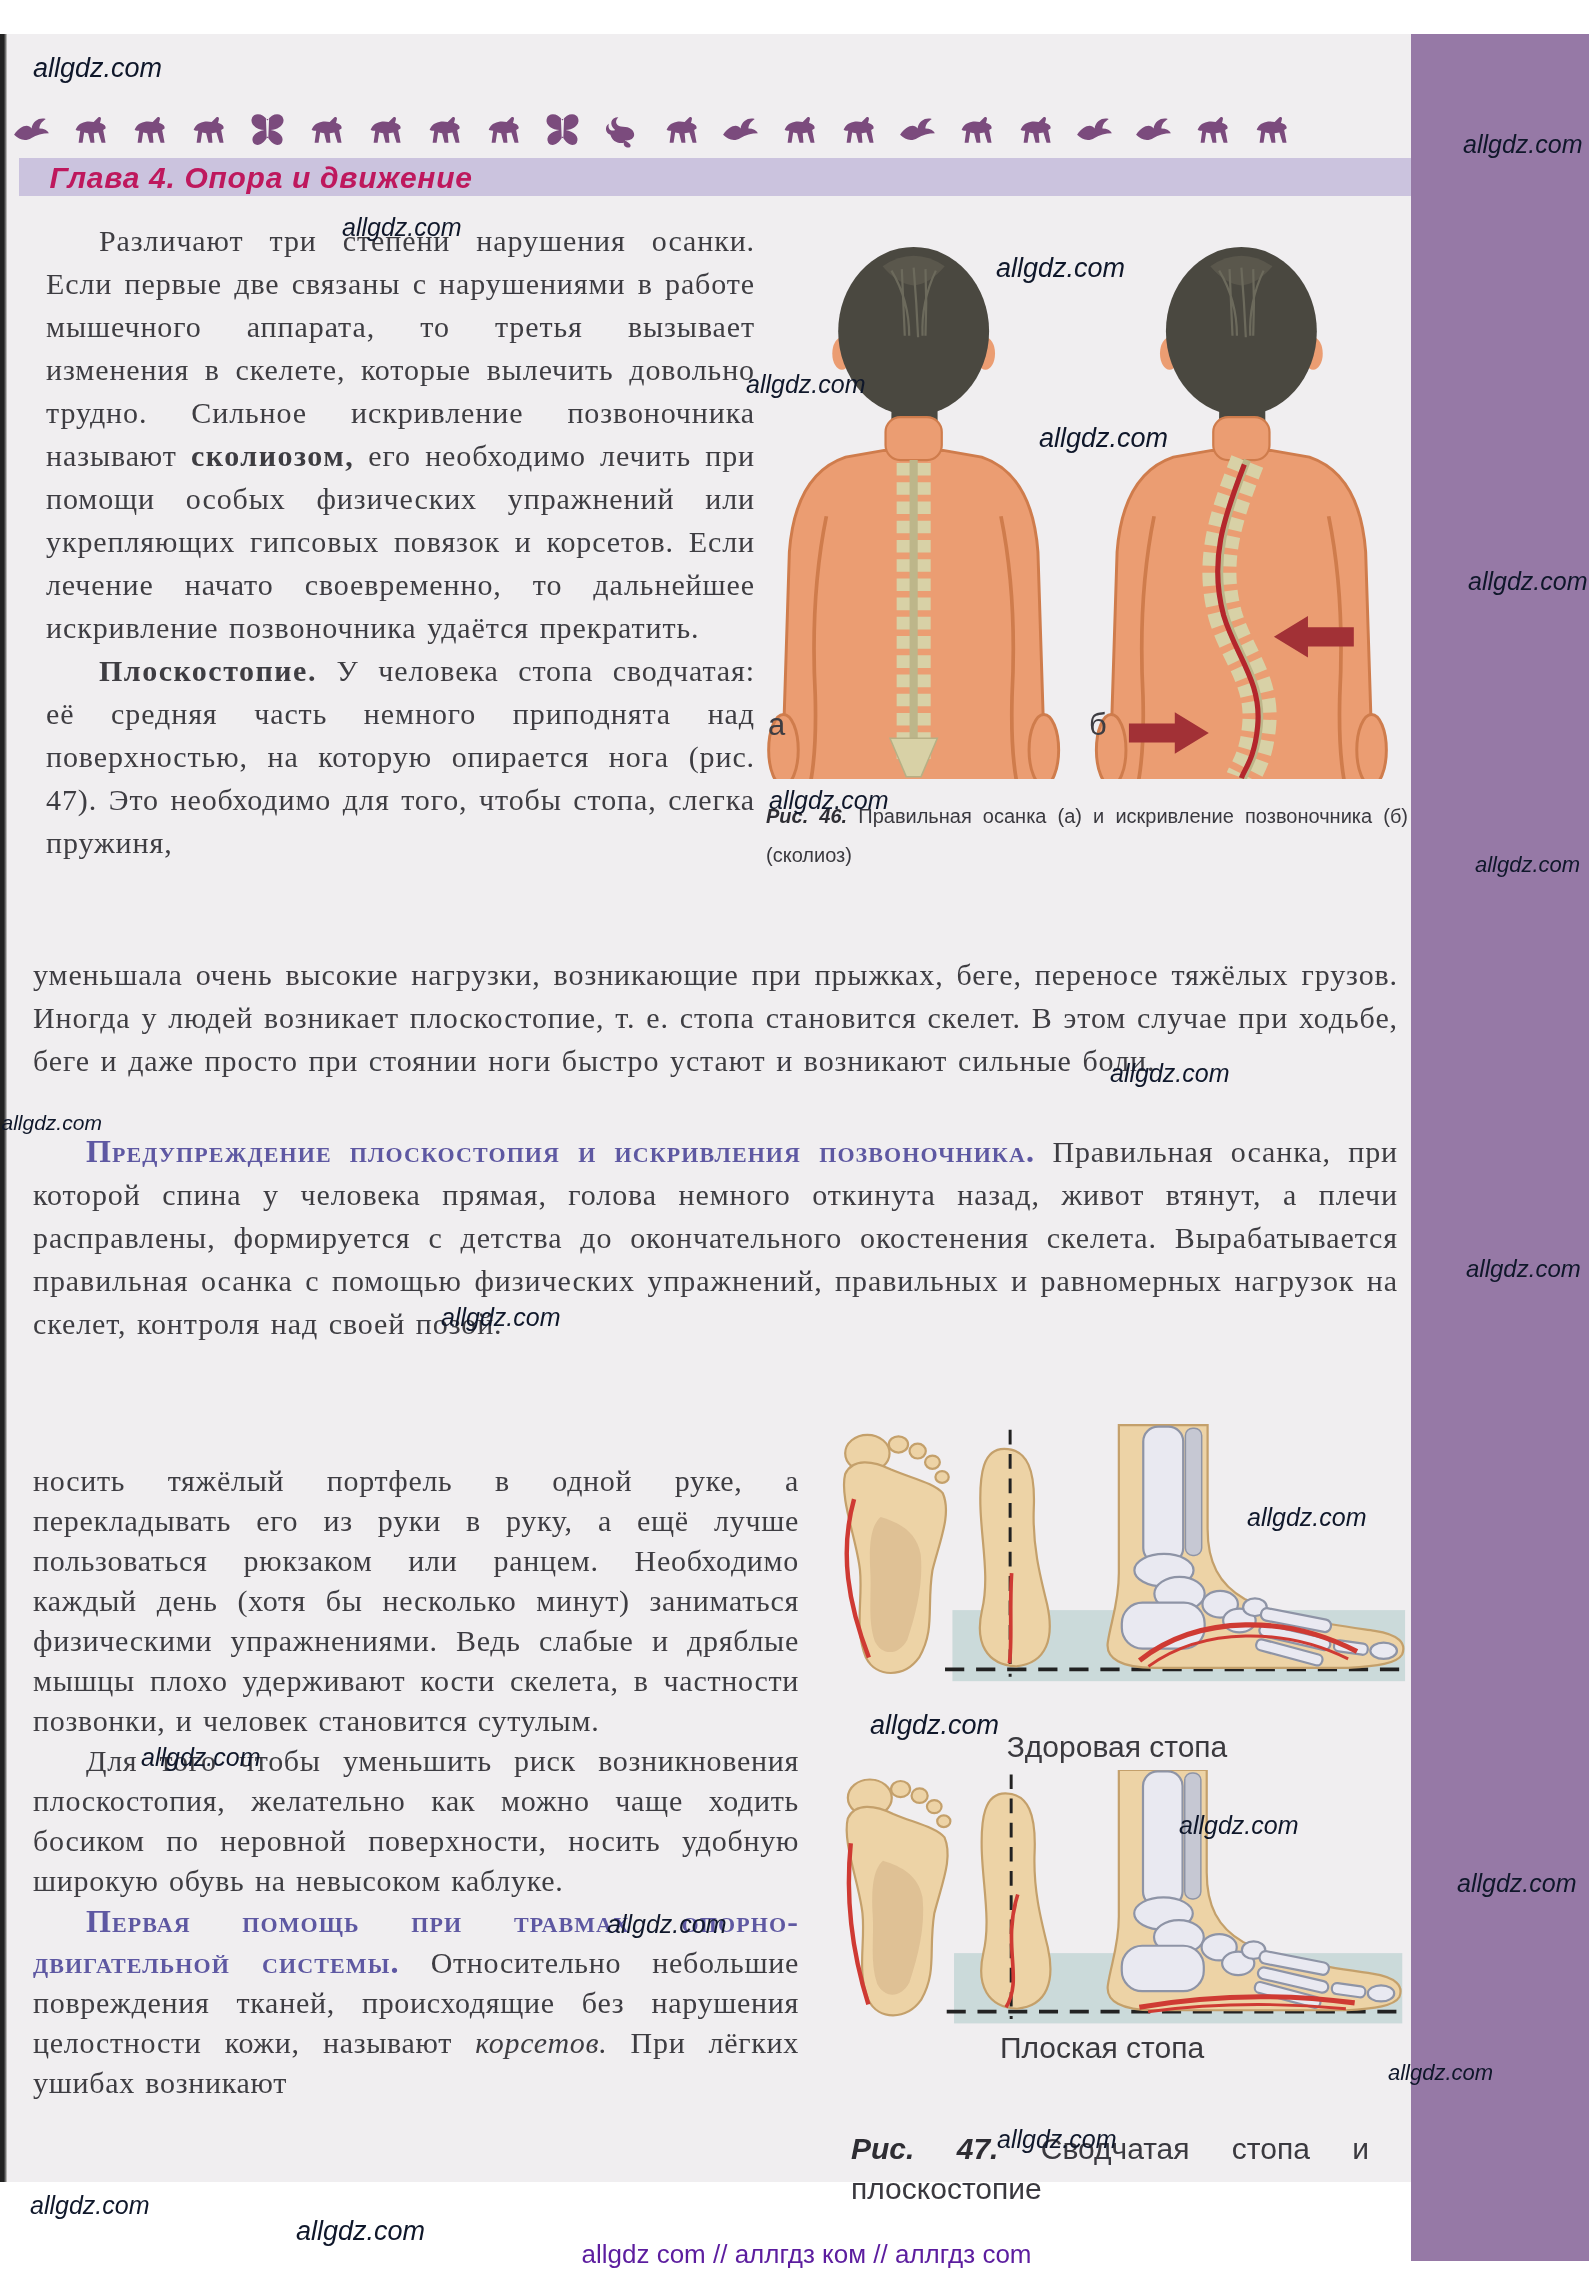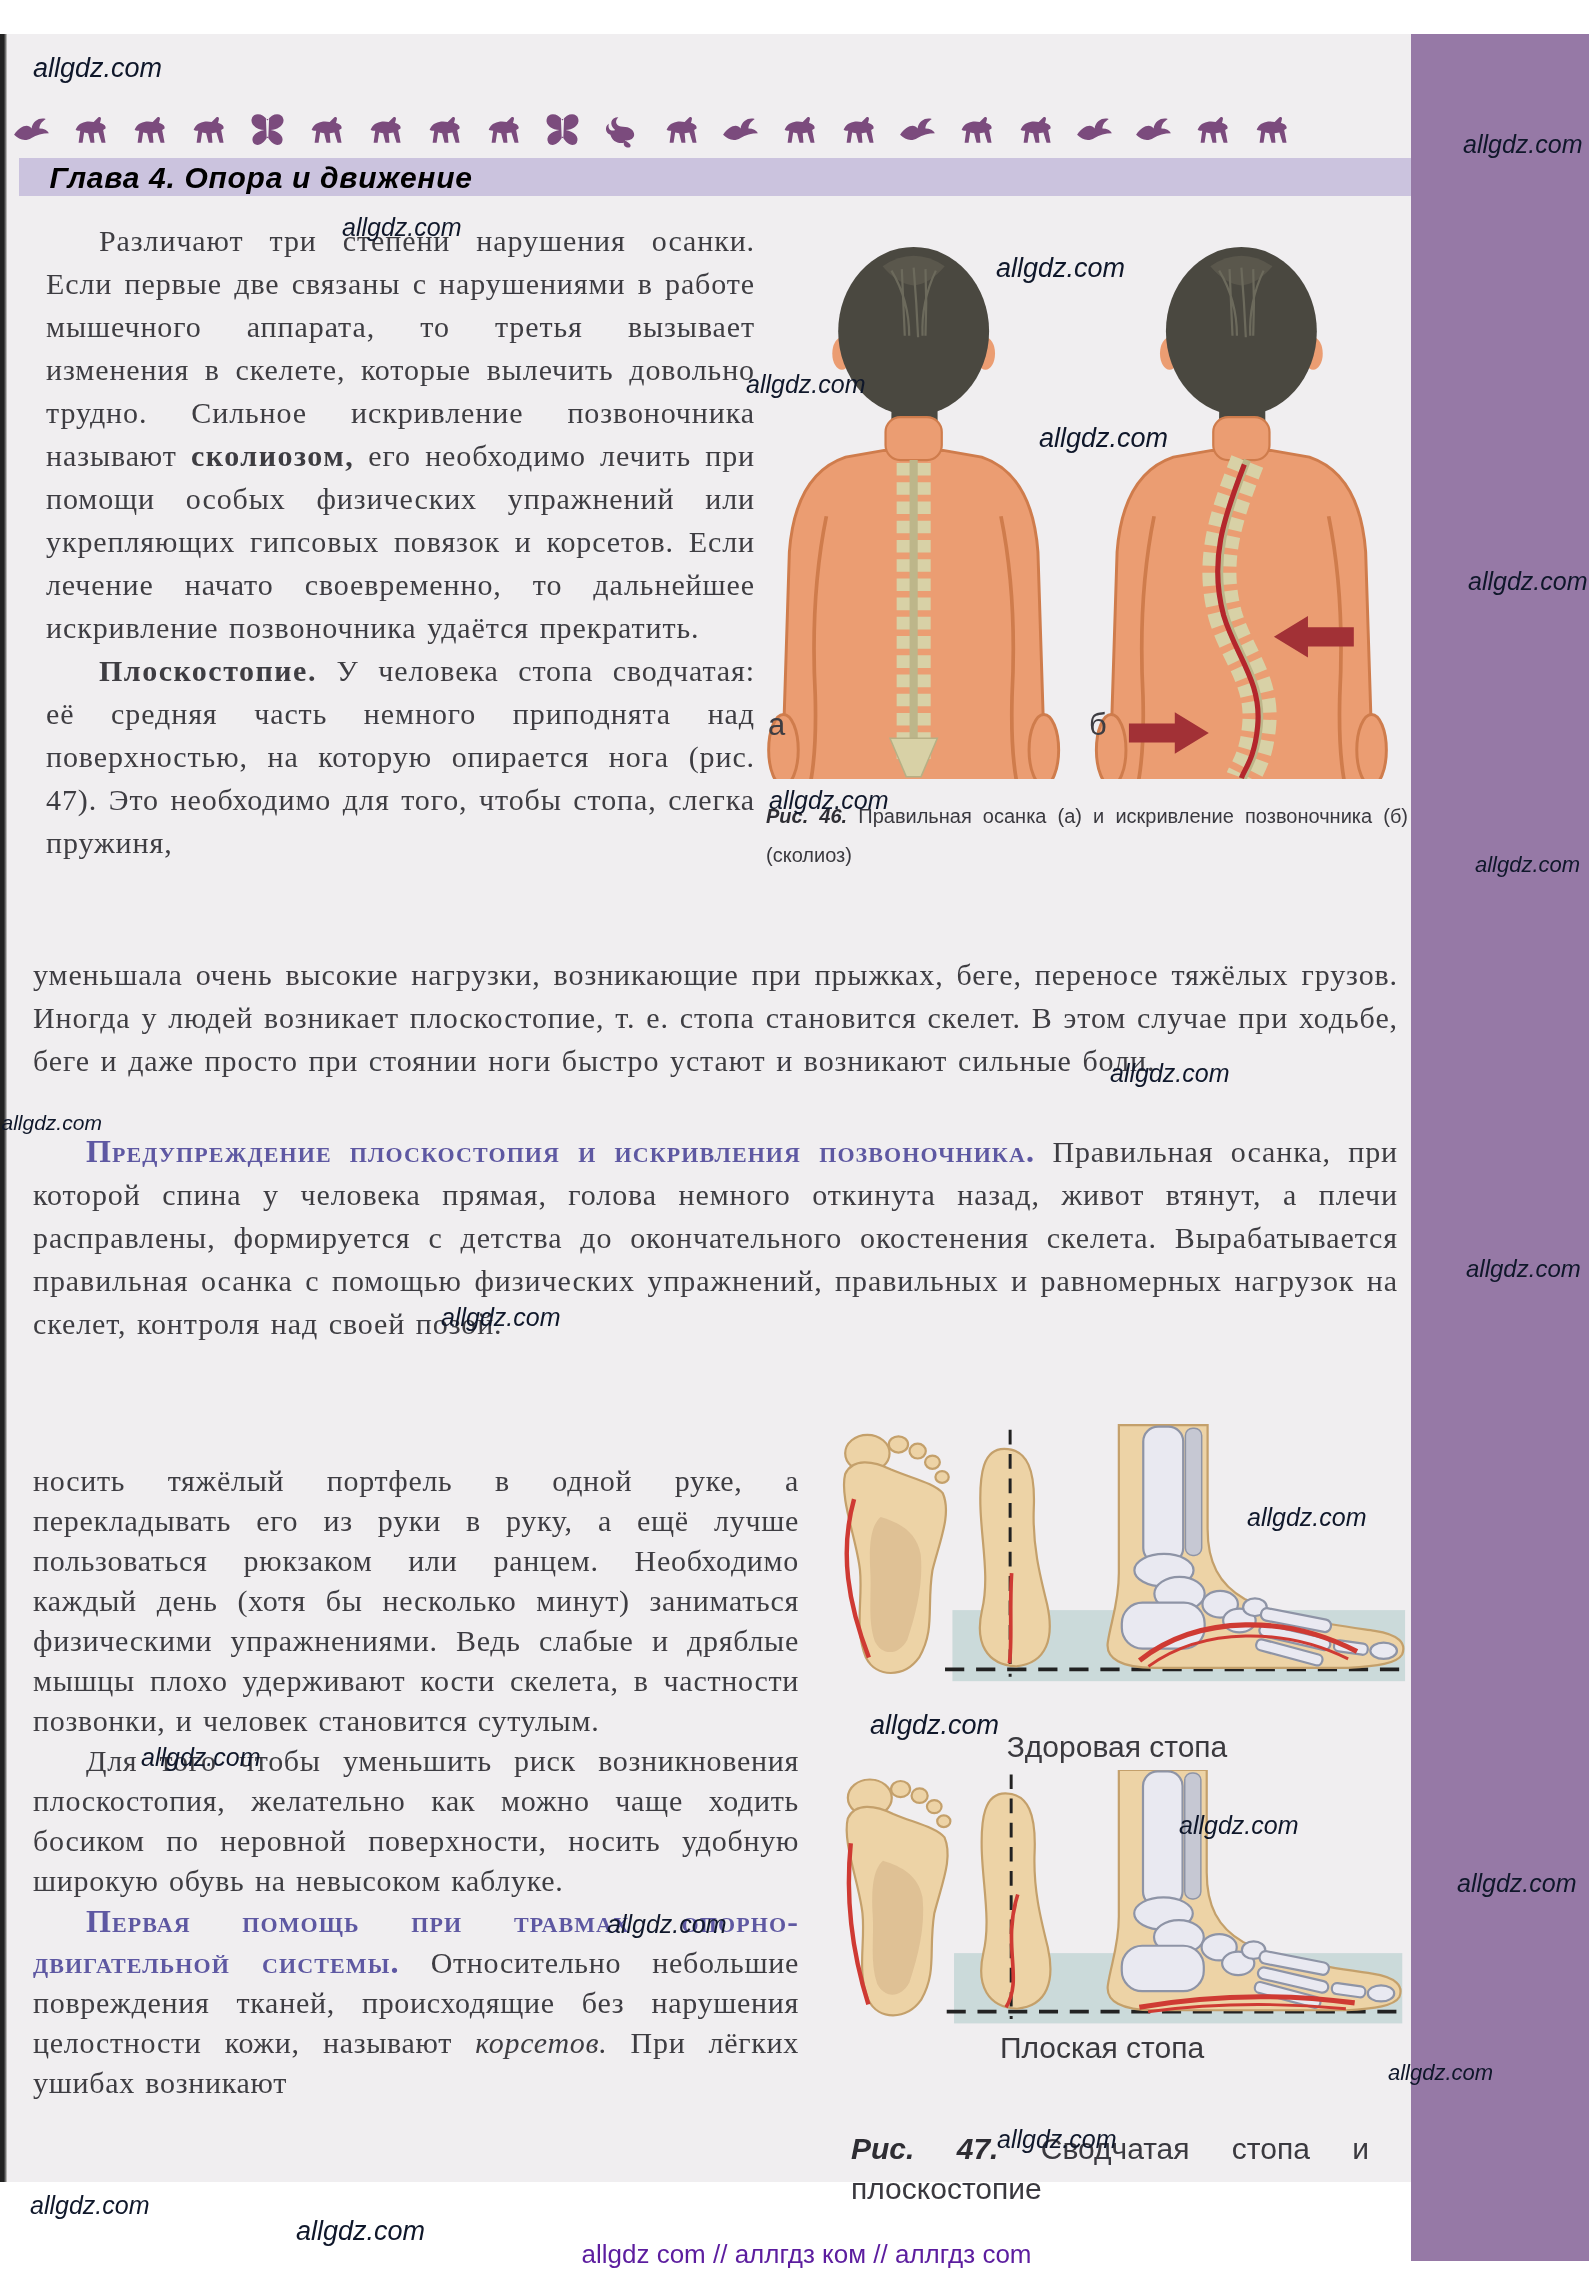--- a/index.html
+++ b/index.html
@@ -15,21 +15,21 @@
              background:linear-gradient(90deg,#222 0 55%,#777 80%,#d8d6d4 100%);}
   
   .sidebar{left:1411px;top:34px;width:178px;height:2227px;background:#9679a6;}
   .page-badge{left:1411px;top:2062px;width:148px;height:112px;background:#fdfdfb;
               clip-path:polygon(0 0,70% 0,100% 50%,70% 100%,0 100%);}
   .page-badge span{display:block;width:104px;text-align:center;line-height:109px;
               font-family:"Liberation Sans",sans-serif;font-weight:bold;font-size:64px;color:#6b4c8c;}
   
   .chapter-band{left:18.5px;top:158px;width:1392px;height:38px;background:#cbc3de;}
   .chapter-band span{display:block;padding:3px 0 0 31px;font-family:"Liberation Sans",sans-serif;
-              font-style:italic;font-weight:bold;font-size:30px;color:#000000;letter-spacing:0.7px;}
+              font-style:italic;font-weight:bold;font-size:30px;color:#be185d;letter-spacing:0.7px;}
   
   .animal-band{left:11px;top:108px;width:1281px;height:43px;display:flex;
                justify-content:space-between;align-items:center;}
   .animal-band svg{width:41px;height:38px;fill:#7b4b7d;flex:0 0 auto;}
   
   .serif{font-size:30px;line-height:43px;text-align:justify;letter-spacing:0.9px;word-spacing:2.2px;}
   .serif p{margin:0;}
   .ind{text-indent:53px;}
   .blockA{left:46px;top:219px;width:709px;}
   .cont{left:33px;top:953px;width:1365px;}

